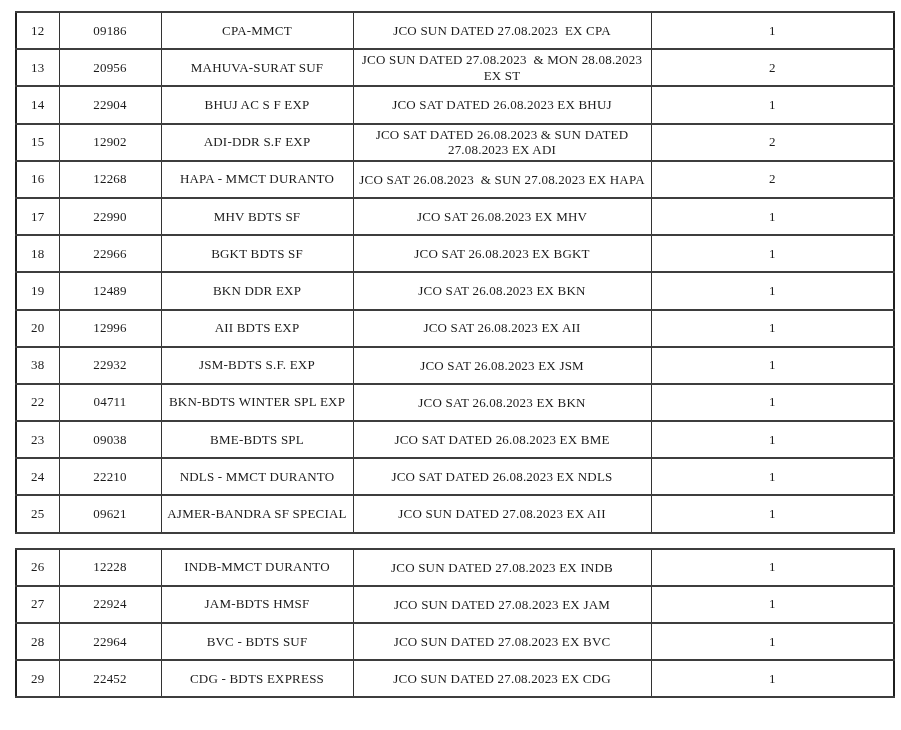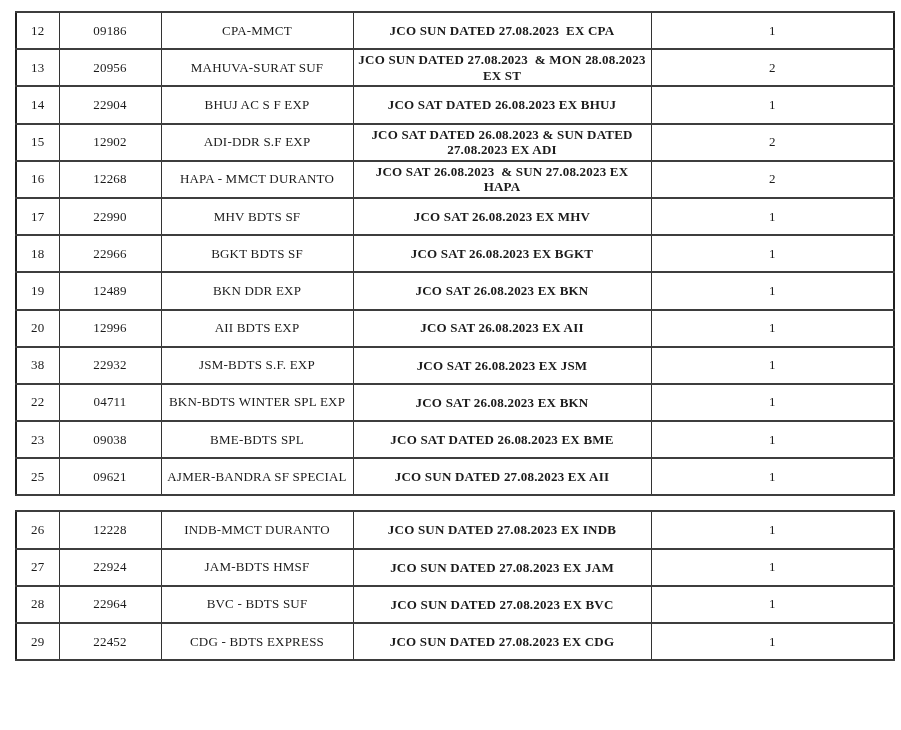--- a/index.html
+++ b/index.html
@@ -47,21 +47,21 @@
     font-size: 13px;
     letter-spacing: 0.2px;
     padding: 2px 3px;
     overflow: hidden;
   }
   table.sched tr {
     height: 37.2px;
   }
   td.jco {
     text-align: left;
-    font-weight: bold;
+    font-weight: normal;
     font-size: 13.2px;
     letter-spacing: 0.1px;
     line-height: 1.18;
     padding: 2px 6px 2px 5px;
     white-space: pre-wrap;
   }
   td.name {
     font-size: 12.6px;
   }
   td.count {
@@ -161,20 +161,27 @@
             <td class="count">1</td>
           </tr>
           <tr>
             <td class="sr">23</td>
             <td class="no">09038</td>
             <td class="name">BME-BDTS SPL</td>
             <td class="jco">JCO SAT DATED 26.08.2023 EX BME</td>
             <td class="count">1</td>
           </tr>
           <tr>
+            <td class="sr">24</td>
+            <td class="no">22210</td>
+            <td class="name">NDLS - MMCT DURANTO</td>
+            <td class="jco">JCO SAT DATED 26.08.2023 EX NDLS</td>
+            <td class="count">1</td>
+          </tr>
+          <tr>
             <td class="sr">25</td>
             <td class="no">09621</td>
             <td class="name">AJMER-BANDRA SF SPECIAL</td>
             <td class="jco">JCO SUN DATED 27.08.2023 EX AII</td>
             <td class="count">1</td>
           </tr>
         </tbody>
     </table>
 
     <table class="sched second">

